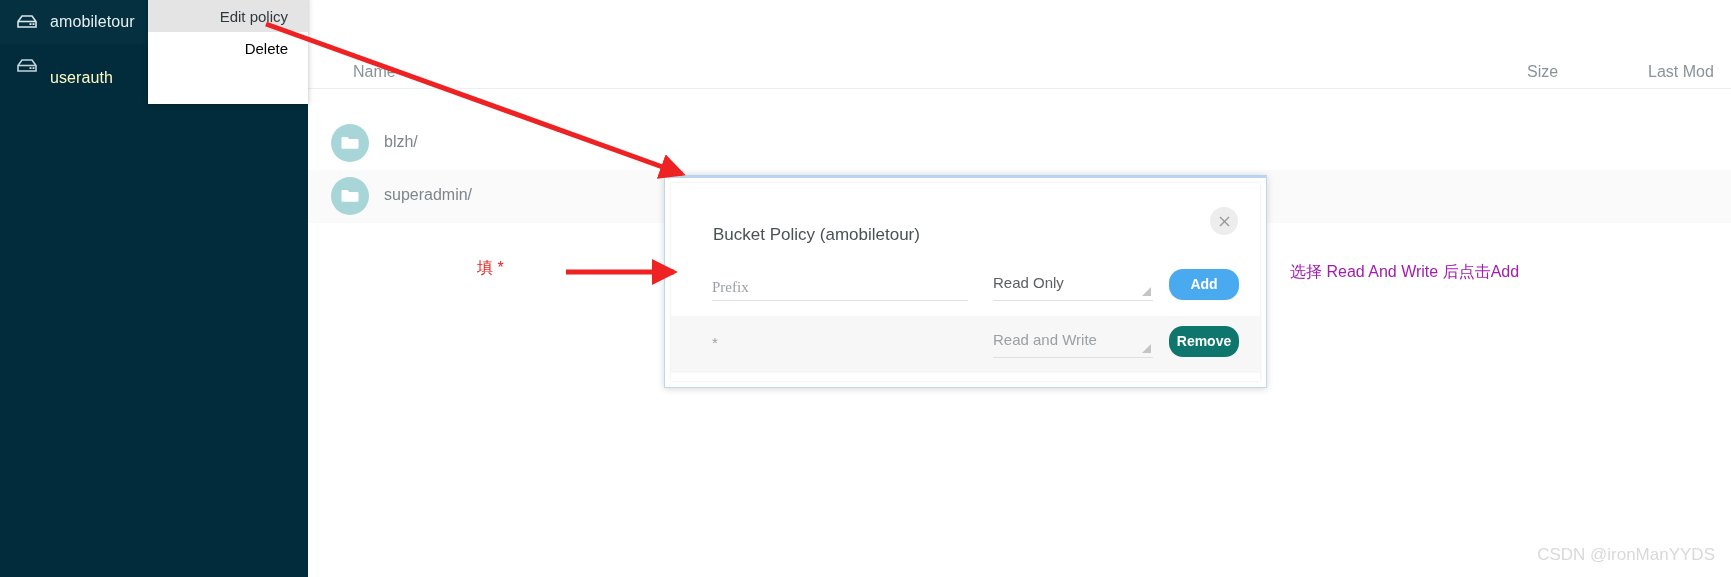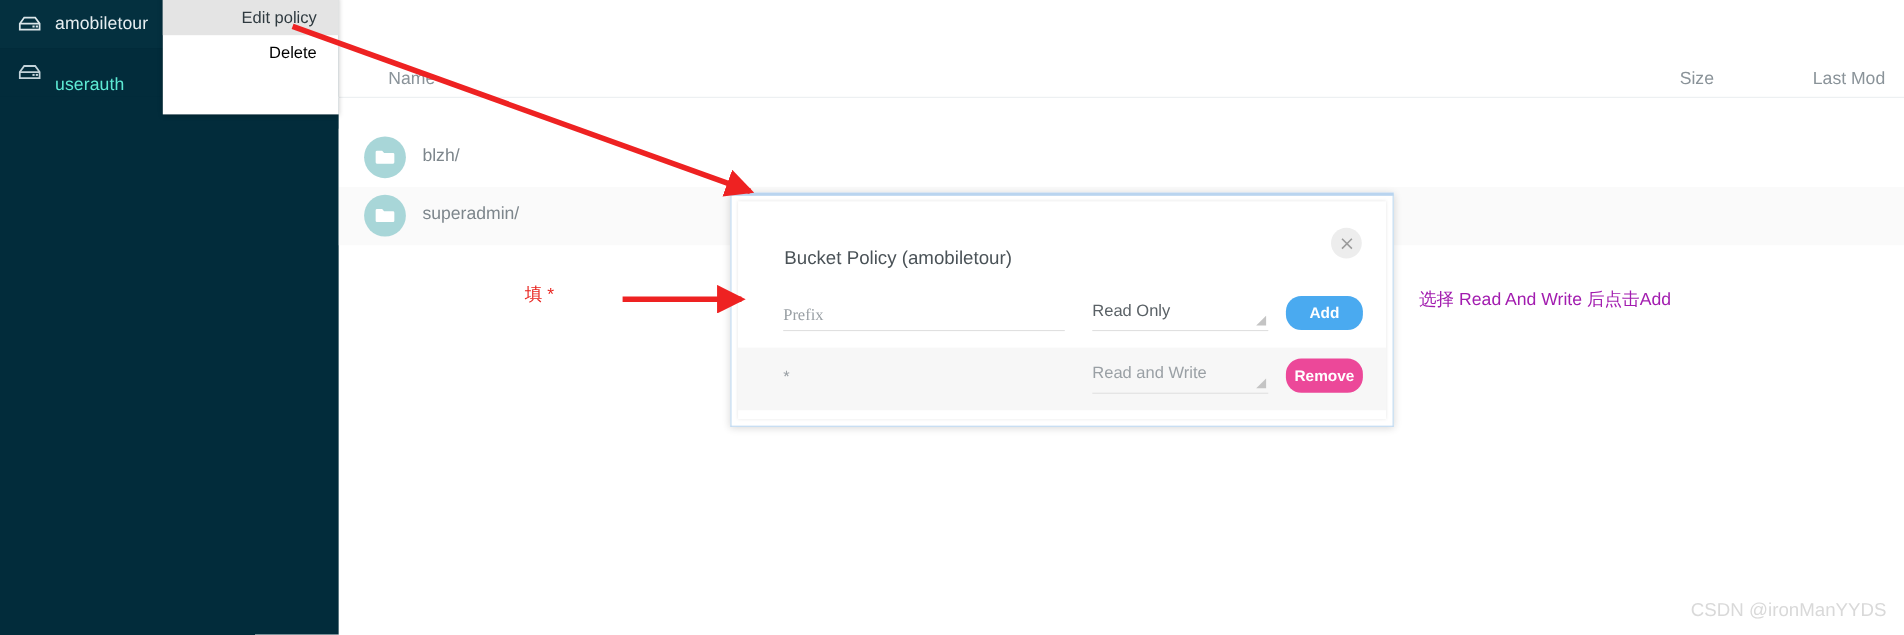--- a/index.html
+++ b/index.html
@@ -46,21 +46,21 @@
     display: flex; align-items: center; justify-content: center;
     flex: 0 0 auto;
     margin-right: 10px;
   }
   .bucket-label {
     font-size: 16px;
     color: #e7eef1;
     letter-spacing: .1px;
     white-space: nowrap;
   }
-  .bucket-item.b1 .bucket-label { color: #5eead4; margin-top: 24px; }
+  .bucket-item.b1 .bucket-label { color: #fef9c3; margin-top: 24px; }
 
   
   .ctx-menu {
     position: absolute;
     left: 148px;
     top: -4px;
     width: 160px;
     background: #ffffff;
     box-shadow: 0 1px 5px rgba(0,0,0,.28);
     z-index: 40;
@@ -246,21 +246,21 @@
     color: #ffffff;
     font-size: 14px;
     font-weight: bold;
     font-family: inherit;
     cursor: pointer;
     line-height: 31px;
     text-align: center;
     padding: 0;
   }
   .act-btn.add { background: #4aaaf0; }
-  .act-btn.remove { background: #ec4899; }
+  .act-btn.remove { background: #0f766e; }
 
   
   .anno-left {
     position: absolute;
     left: 477px; top: 258px;
     font-size: 16px;
     color: #e8231e;
     white-space: nowrap;
     z-index: 60;
   }

